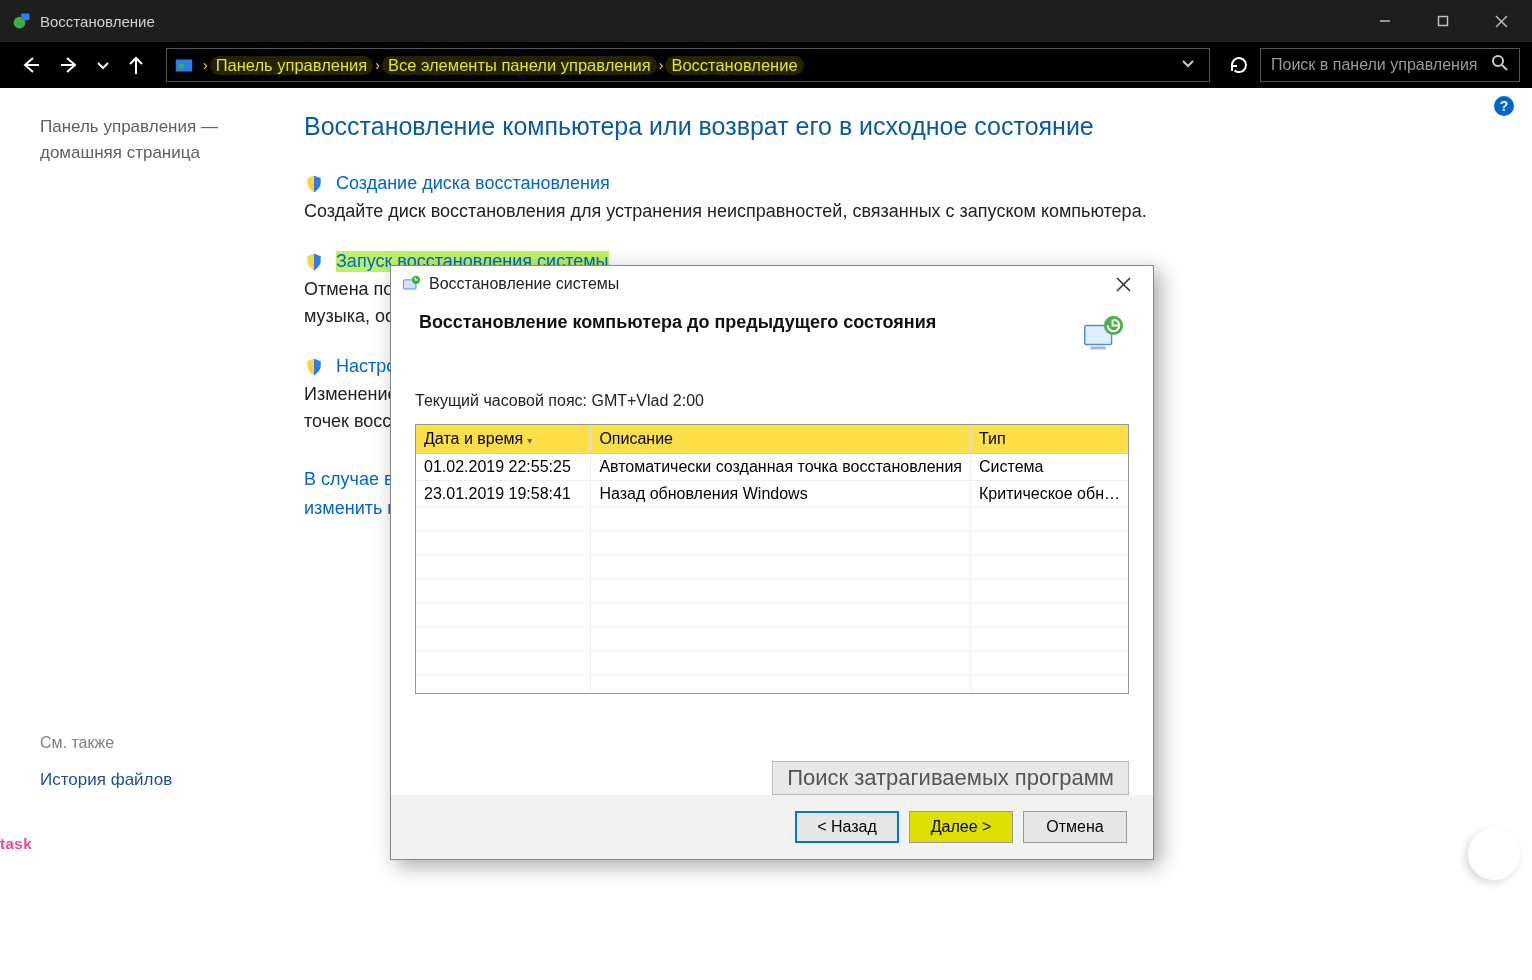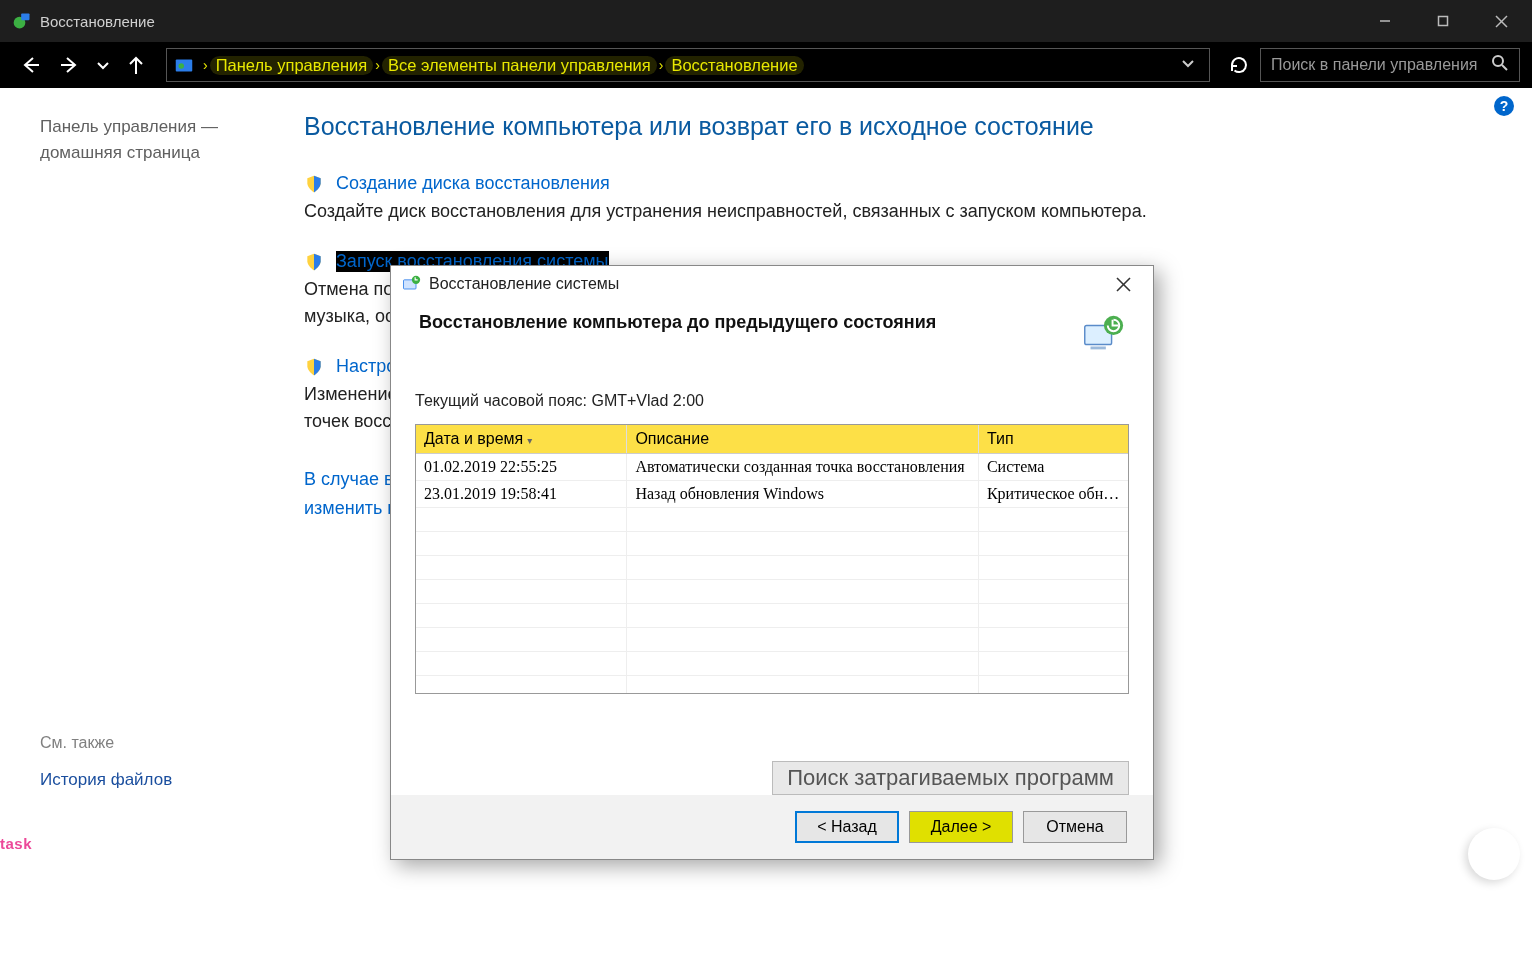--- a/index.html
+++ b/index.html
@@ -37,21 +37,21 @@
   .sidebar .see-also { position:absolute; bottom: 190px; left:40px; color:#808080; font-size:16px; }
   .sidebar .see-also h4 { font-weight:400; color:#808080; margin-bottom:18px; font-size:16px;}
   .sidebar .see-also a { color:#1a4e9e; text-decoration:none; font-size:17px; }
 
   .main { flex:1; padding: 24px 60px 24px 14px; position:relative; }
   .help-icon { position:absolute; top:8px; right:18px; width:20px; height:20px; border-radius:50%; background:#0066cc; color:#fff; font-size:14px; font-weight:bold; display:flex; align-items:center; justify-content:center; }
   .main h1 { color:#0a5aa0; font-weight:400; font-size:25px; margin-bottom: 32px; }
   .option { margin-bottom: 26px; }
   .option .link-row { display:flex; align-items:center; gap:12px; }
   .option .link-row a { color:#0066cc; text-decoration:none; font-size:18px; }
-  .option .link-row a.hl { background:#000000; }
+  .option .link-row a.hl { background:#bef264; }
   .option .desc { color:#222; font-size:18px; line-height:1.5; margin-top:4px; }
   .shield-icon { width:20px; height:20px; display:inline-block; }
   .troubleshoot { margin-top: 30px; }
   .troubleshoot a { color:#0066cc; font-size:18px; text-decoration:none; line-height:1.6; }
 
   
   .dialog { position:absolute; left:390px; top:265px; width:764px; height:595px; background:#fff; border:1px solid #888; box-shadow: 6px 6px 20px rgba(0,0,0,0.35); display:flex; flex-direction:column; }
   .dlg-title { height:36px; display:flex; align-items:center; padding:0 10px; font-size:16px; color:#222; }
   .dlg-title .dicon { width:20px; height:20px; margin-right:8px; }
   .dlg-title .spacer { flex:1; }
@@ -59,21 +59,21 @@
   .dlg-title .close svg { stroke:#333; }
   .dlg-header { padding: 10px 28px 4px 28px; display:flex; align-items:flex-start; }
   .dlg-header h2 { font-size:18px; font-weight:700; color:#111; flex:1; }
   .dlg-header .hicon { width:46px; height:46px; margin-left:10px; }
   .dlg-body { flex:1; padding: 30px 24px 8px 24px; }
   .tz-line { font-size:16px; color:#222; margin-bottom: 14px; }
   .grid { border:1px solid #999; height:270px; overflow:hidden; }
   .grid table { width:100%; border-collapse:collapse; font-size:16px; }
   .grid th { text-align:left; font-weight:400; padding:5px 8px; border-right:1px solid #ddd; border-bottom:1px solid #ccc; background:#fde047; position:relative; }
   .grid th .sort { font-size:10px; color:#666; margin-left:4px; }
-  .grid td { padding:4px 8px; border-right:1px solid #eee; border-bottom:1px solid #eee; white-space:nowrap; overflow:hidden; text-overflow:ellipsis;font-family:Liberation Serif, serif; }
+  .grid td { padding:4px 8px; border-right:1px solid #eee; border-bottom:1px solid #eee; white-space:nowrap; overflow:hidden; text-overflow:ellipsis; }
   .grid td.c3, .grid th.c3 { border-right:none; }
   .grid .c1 { width:210px; }
   .grid .c2 { width:350px; }
   .grid .c3 { width:140px; }
   .grid tr.empty td { height:24px; border-bottom:1px solid #eee; }
   .dlg-actions-mid { text-align:right; padding: 18px 24px 0 24px; }
   .dlg-actions-mid button { font-size:22px; padding:3px 14px; background:#e8e8e8; border:1px solid #bbb; color:#555; }
   .dlg-footer { height:64px; border-top:0; background:#f2f2f2; display:flex; align-items:center; justify-content:flex-end; padding:0 26px; gap:10px; }
   .dlg-footer button { width:104px; height:32px; font-size:16px; background:#e6e6e6; border:1px solid #999; }
   .dlg-footer button.sel { border:2px solid #0078d7; background:#e6e6e6; }

